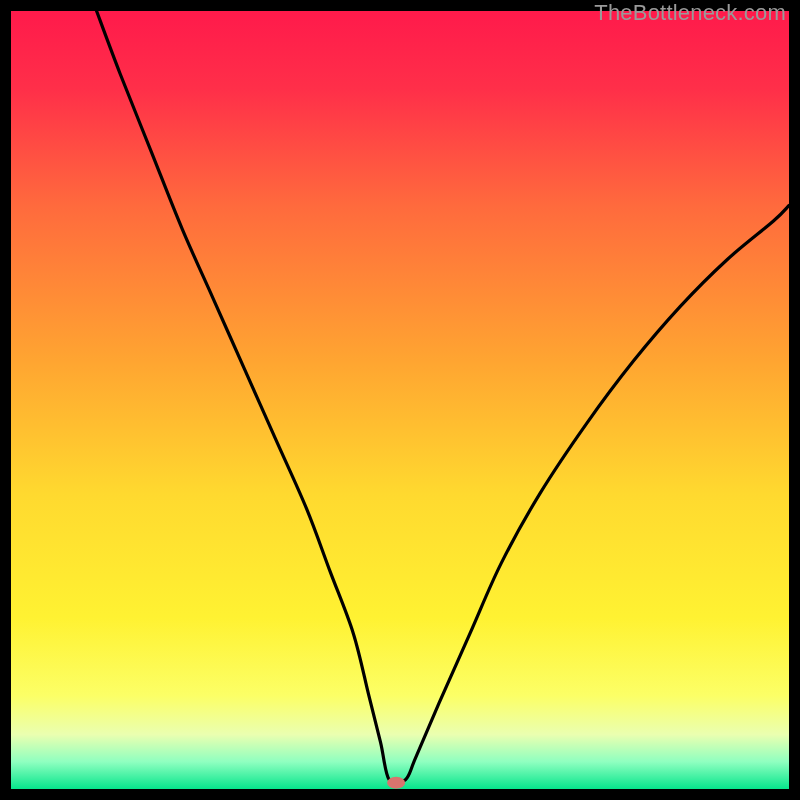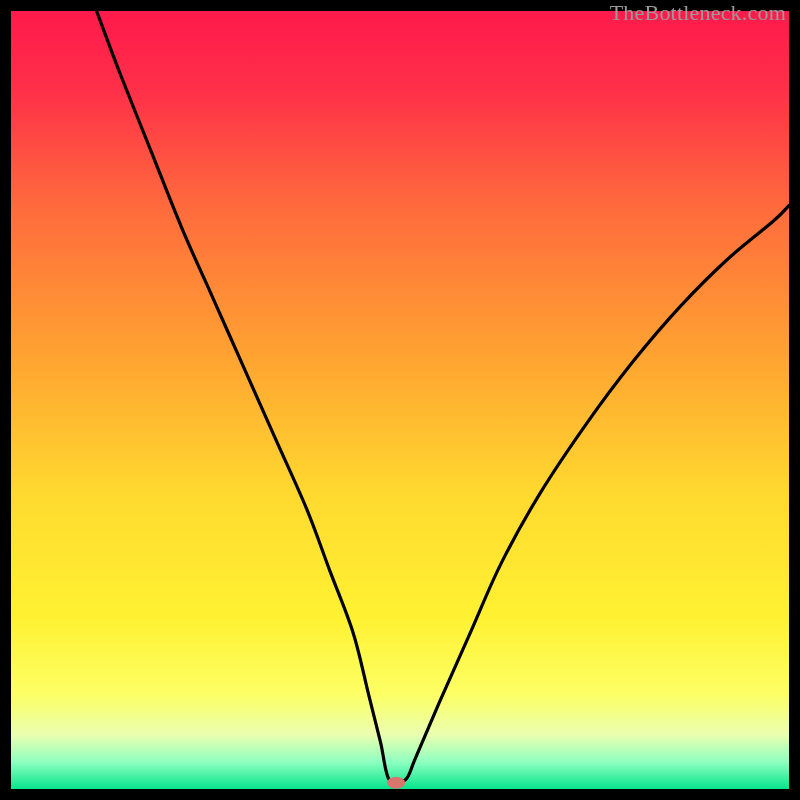--- a/index.html
+++ b/index.html
@@ -16,21 +16,21 @@
     top: 11px;
     width: 778px;
     height: 778px;
     background: #000;
   }
   .watermark {
     position: absolute;
     top: 0px;
     right: 14px;
     color: #9a9a9a;
-    font-family: Liberation Serif, serif;
+    font-family: Liberation Sans, sans-serif;
     font-size: 22px;
     font-weight: 400;
     letter-spacing: 0.2px;
   }
   svg {
     display: block;
   }
 </style>
 </head>
 <body>

